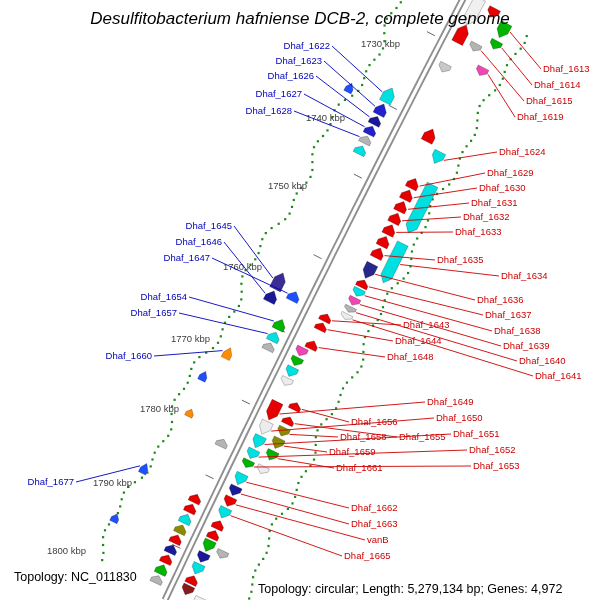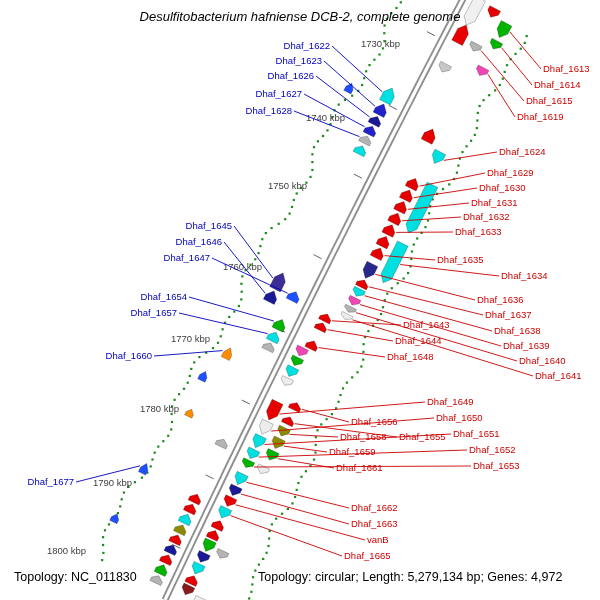--- a/index.html
+++ b/index.html
@@ -1,23 +1,23 @@
 <!DOCTYPE html>
 <html><head>
 <meta charset="utf-8">
 <style>
   html,body{margin:0;padding:0;background:#ffffff;}
   #stage{position:relative;width:600px;height:600px;overflow:hidden;background:#fff;
          font-family:"Liberation Sans",sans-serif;}
   #map-svg{position:absolute;left:0;top:0;}
   .title{position:absolute;top:9px;left:0;right:0;text-align:center;
-         font-style:italic;font-size:13px;color:#000;}
+         font-style:italic;font-size:17px;color:#000;}
   .footer{position:absolute;top:570px;left:0;right:0;font-size:12.5px;color:#000;}
   .footer .acc{position:absolute;left:14px;top:0;}
-  .footer .stats{position:absolute;left:258px;top:0;}
+  .footer .stats{position:absolute;left:258px;top:12px;}
   svg text{font-family:"Liberation Sans",sans-serif;}
 </style>
 </head>
 <body>
 <div id="stage">
 
 <svg id="map-svg" width="600" height="600" viewBox="0 0 600 600">
       <rect x="525.6" y="35.0" width="2.2" height="2.2" fill="#1a8a1a"></rect>
       <rect x="523.6" y="41.8" width="2.2" height="2.2" fill="#1a8a1a"></rect>
       <rect x="519.6" y="47.6" width="2.2" height="2.2" fill="#1a8a1a"></rect>

